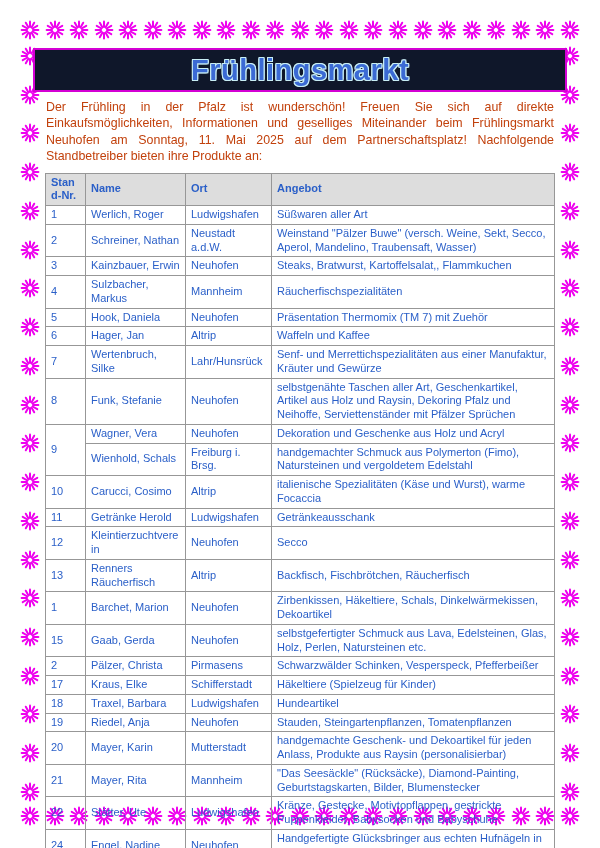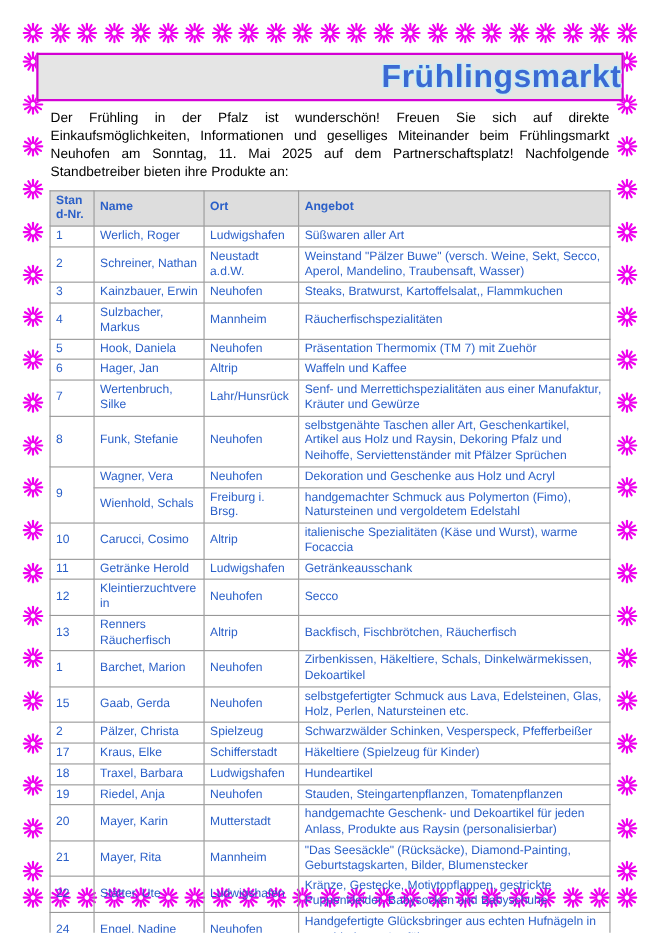--- a/index.html
+++ b/index.html
@@ -12,30 +12,30 @@
   .flower-row.top{top:20px;}
   .flower-row.bottom{top:806px;}
   .flower-col{position:absolute;top:46px;height:756px;width:20px;display:flex;flex-direction:column;justify-content:space-between;align-items:center;}
   .flower-col.left{left:20px;}
   .flower-col.right{right:20px;}
   .flower{width:20px;height:20px;display:block;}
 
   
   .content{position:absolute;left:33px;right:33px;top:48px;}
   .title-box{
-    height:40px;border:2px solid #d400d4;background:#e5e5e5;
-    display:flex;align-items:center;justify-content:flex-end;
+    height:40px;border:2px solid #d400d4;background:#0f172a;
+    display:flex;align-items:center;justify-content:center;
   }
   .title-text{
     font-size:29px;font-weight:bold;color:#3b6ad4;letter-spacing:0.5px;
     text-shadow:-1px -1px 0 #c8eef5,1px -1px 0 #c8eef5,-1px 1px 0 #c8eef5,1px 1px 0 #c8eef5,
                  0 -1px 0 #c8eef5,0 1px 0 #c8eef5,-1px 0 0 #c8eef5,1px 0 0 #c8eef5;
   }
   .intro{
-    margin:7px 13px 0 13px;color:#000000;font-size:12.4px;line-height:1.32;
+    margin:7px 13px 0 13px;color:#c2410c;font-size:12.4px;line-height:1.32;
     text-align:justify;
   }
   table.stands{
     margin:8px 12px 0 12px;border-collapse:collapse;width:calc(100% - 24px);
     table-layout:fixed;
   }
   table.stands th, table.stands td{
     border:1px solid #979797;color:#2a5fc8;font-size:11px;line-height:1.25;
     padding:2px 5px;vertical-align:middle;text-align:left;word-wrap:break-word;
   }
@@ -1548,21 +1548,21 @@
         </tr>
         <tr>
           <td class="nr">15</td>
           <td>Gaab, Gerda</td>
           <td>Neuhofen</td>
           <td>selbstgefertigter Schmuck aus Lava, Edelsteinen, Glas, Holz, Perlen, Natursteinen etc.</td>
         </tr>
         <tr>
           <td class="nr">2</td>
           <td>Pälzer, Christa</td>
-          <td>Spielzeug</td>
+          <td>Pirmasens</td>
           <td>Schwarzwälder Schinken, Vesperspeck, Pfefferbeißer</td>
         </tr>
         <tr>
           <td class="nr">17</td>
           <td>Kraus, Elke</td>
           <td>Schifferstadt</td>
           <td>Häkeltiere (Spielzeug für Kinder)</td>
         </tr>
         <tr>
           <td class="nr">18</td>

